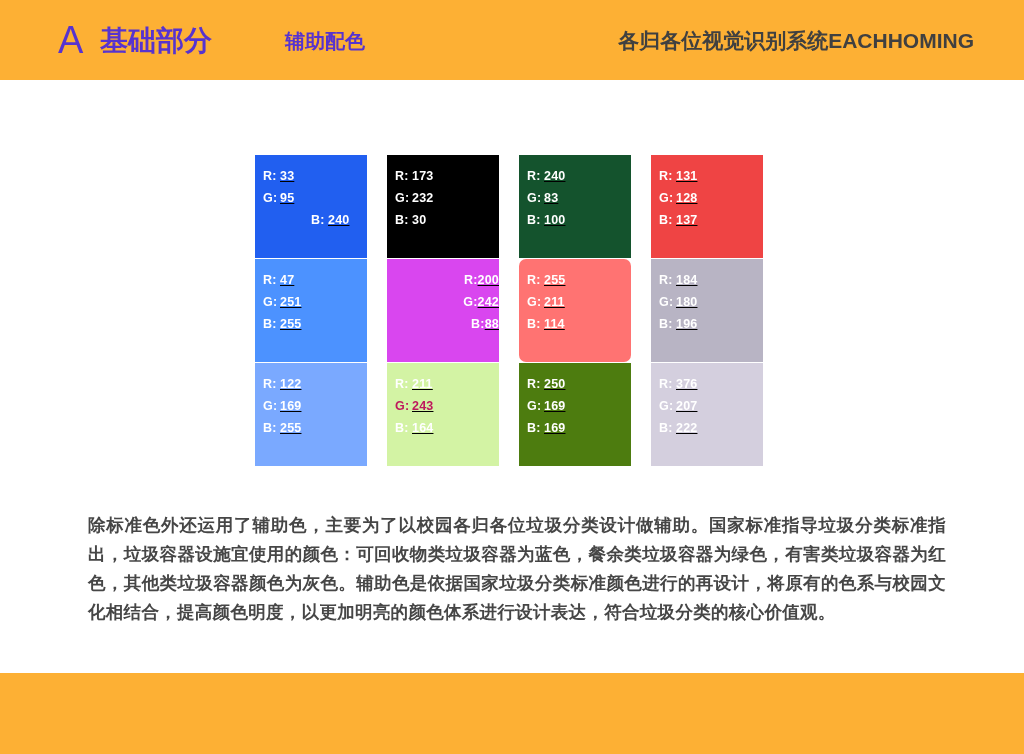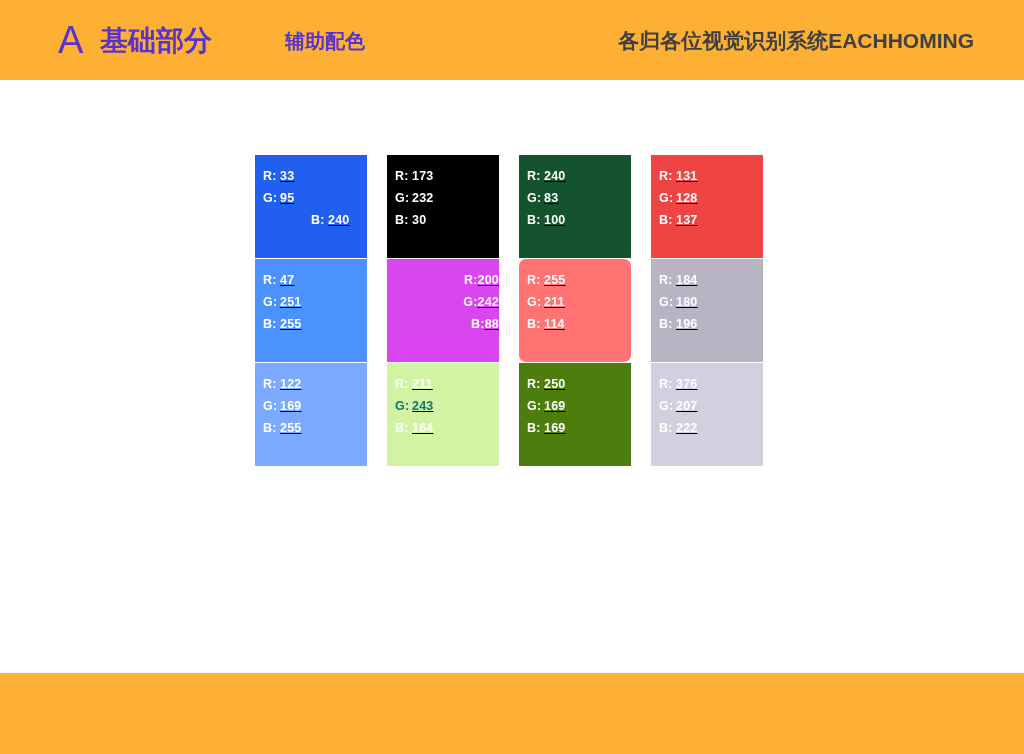--- a/index.html
+++ b/index.html
@@ -195,31 +195,32 @@
         <div class="line" style="color: rgb(255, 255, 255);"><span class="chan">G:</span><span>180</span></div>
         <div class="line" style="color: rgb(255, 255, 255);"><span class="chan">B:</span><span>196</span></div>
       </div>
       <div class="swatch" style="background: rgb(122, 169, 255);">
         <div class="line" style="color: rgb(255, 255, 255);"><span class="chan">R:</span><span>122</span></div>
         <div class="line" style="color: rgb(255, 255, 255);"><span class="chan">G:</span><span>169</span></div>
         <div class="line" style="color: rgb(255, 255, 255);"><span class="chan">B:</span><span>255</span></div>
       </div>
       <div class="swatch" style="background: rgb(211, 243, 164);">
         <div class="line" style="color: rgb(255, 255, 255);"><span class="chan">R:</span><span>211</span></div>
-        <div class="line" style="color: #0f766e;"><span class="chan">G:</span><span>243</span></div>
+        <div class="line" style="color: #be185d;"><span class="chan">G:</span><span>243</span></div>
         <div class="line" style="color: rgb(255, 255, 255);"><span class="chan">B:</span><span>164</span></div>
       </div>
       <div class="swatch" style="background: #4d7c0f;">
         <div class="line" style="color: rgb(255, 255, 255);"><span class="chan">R:</span><span>250</span></div>
         <div class="line" style="color: rgb(255, 255, 255);"><span class="chan">G:</span><span>169</span></div>
         <div class="line" style="color: rgb(255, 255, 255);"><span class="chan">B:</span><span>169</span></div>
       </div>
       <div class="swatch" style="background: rgb(212, 207, 222);">
         <div class="line" style="color: rgb(255, 255, 255);"><span class="chan">R:</span><span>376</span></div>
         <div class="line" style="color: rgb(255, 255, 255);"><span class="chan">G:</span><span>207</span></div>
         <div class="line" style="color: rgb(255, 255, 255);"><span class="chan">B:</span><span>222</span></div>
       </div>
     </div>
 
+  <p class="description">除标准色外还运用了辅助色，主要为了以校园各归各位垃圾分类设计做辅助。国家标准指导垃圾分类标准指出，垃圾容器设施宜使用的颜色：可回收物类垃圾容器为蓝色，餐余类垃圾容器为绿色，有害类垃圾容器为红色，其他类垃圾容器颜色为灰色。辅助色是依据国家垃圾分类标准颜色进行的再设计，将原有的色系与校园文化相结合，提高颜色明度，以更加明亮的颜色体系进行设计表达，符合垃圾分类的核心价值观。</p>
 
 </div>
 
 <div class="bottom-bar"></div>
 
 </body></html>

